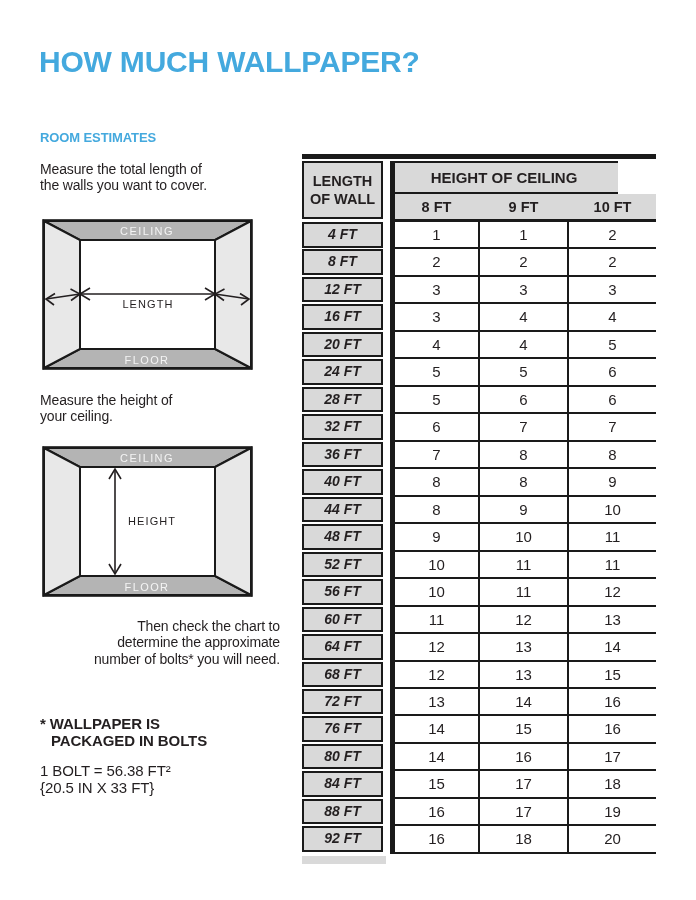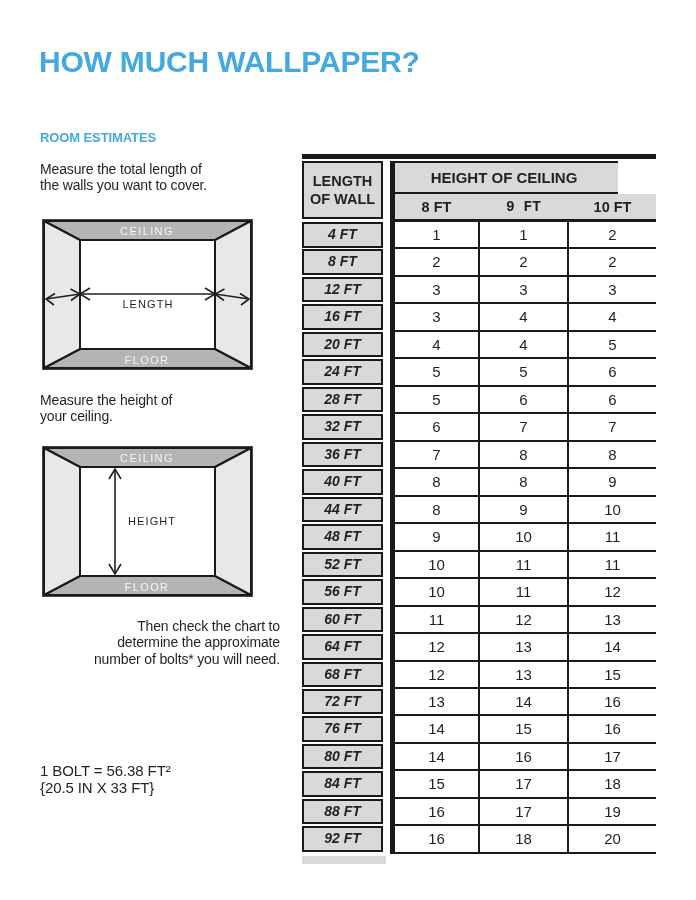--- a/index.html
+++ b/index.html
@@ -48,21 +48,21 @@
          border:2px solid var(--line);display:flex;align-items:center;justify-content:center;
          text-align:center;font-size:14.5px;font-weight:bold;line-height:18px;white-space:pre-line;}
   .t-hoc{position:absolute;left:88px;top:7px;width:228px;height:33px;background:var(--cellgray);
          border-top:2px solid var(--line);border-bottom:2px solid var(--line);
          text-align:center;line-height:29px;font-size:15px;font-weight:bold;}
   .t-colhead{position:absolute;left:88px;top:40px;width:266px;height:28px;background:var(--cellgray);
          border-bottom:3px solid var(--line);}
   .ch{position:absolute;top:0;height:25px;line-height:26px;text-align:center;
          font-size:14.5px;font-weight:bold;}
   .ch0{left:5px;width:83px;}
-  .ch1{left:90px;width:87px;font-family:Liberation Mono, monospace;}
+  .ch1{left:90px;width:87px;}
   .ch2{left:179px;width:87px;}
   .t-divider{position:absolute;left:88px;top:7px;width:5px;height:693px;background:var(--line);}
   .t-vline{position:absolute;top:68px;width:2px;height:632px;background:var(--line);}
   .t-vline1{left:176px;}
   .t-vline2{left:265px;}
   .t-body{position:absolute;left:0;top:68px;width:354px;}
   .trow{position:relative;height:27.48px;}
   .tlabel{position:absolute;left:0;top:0;width:81px;height:25.5px;background:var(--cellgray);
          border:2px solid var(--line);text-align:center;line-height:21.5px;
          font-size:14px;font-weight:bold;font-style:italic;}
@@ -125,20 +125,24 @@
       <path d="M67,33 L73,23 L79,33"></path>
       <path d="M67,118 L73,128 L79,118"></path>
     </g>
     <text class="dlabel dark" x="86" y="79" text-anchor="start">HEIGHT</text>
   </svg>
 
   <p class="body-text step3">Then check the chart to
 determine the approximate
 number of bolts* you will need.</p>
 
+  <div class="footnote">
+    <div>* WALLPAPER IS</div>
+    <div class="fn-indent">PACKAGED IN BOLTS</div>
+  </div>
 
   <div class="bolt-size">
     <div>1 BOLT = 56.38 FT²</div>
     <div>{20.5 IN X 33 FT}</div>
   </div>
 
   <div class="btable">
     <div class="t-toprule"></div>
     <div class="t-lenwall">LENGTH
 OF WALL</div>

